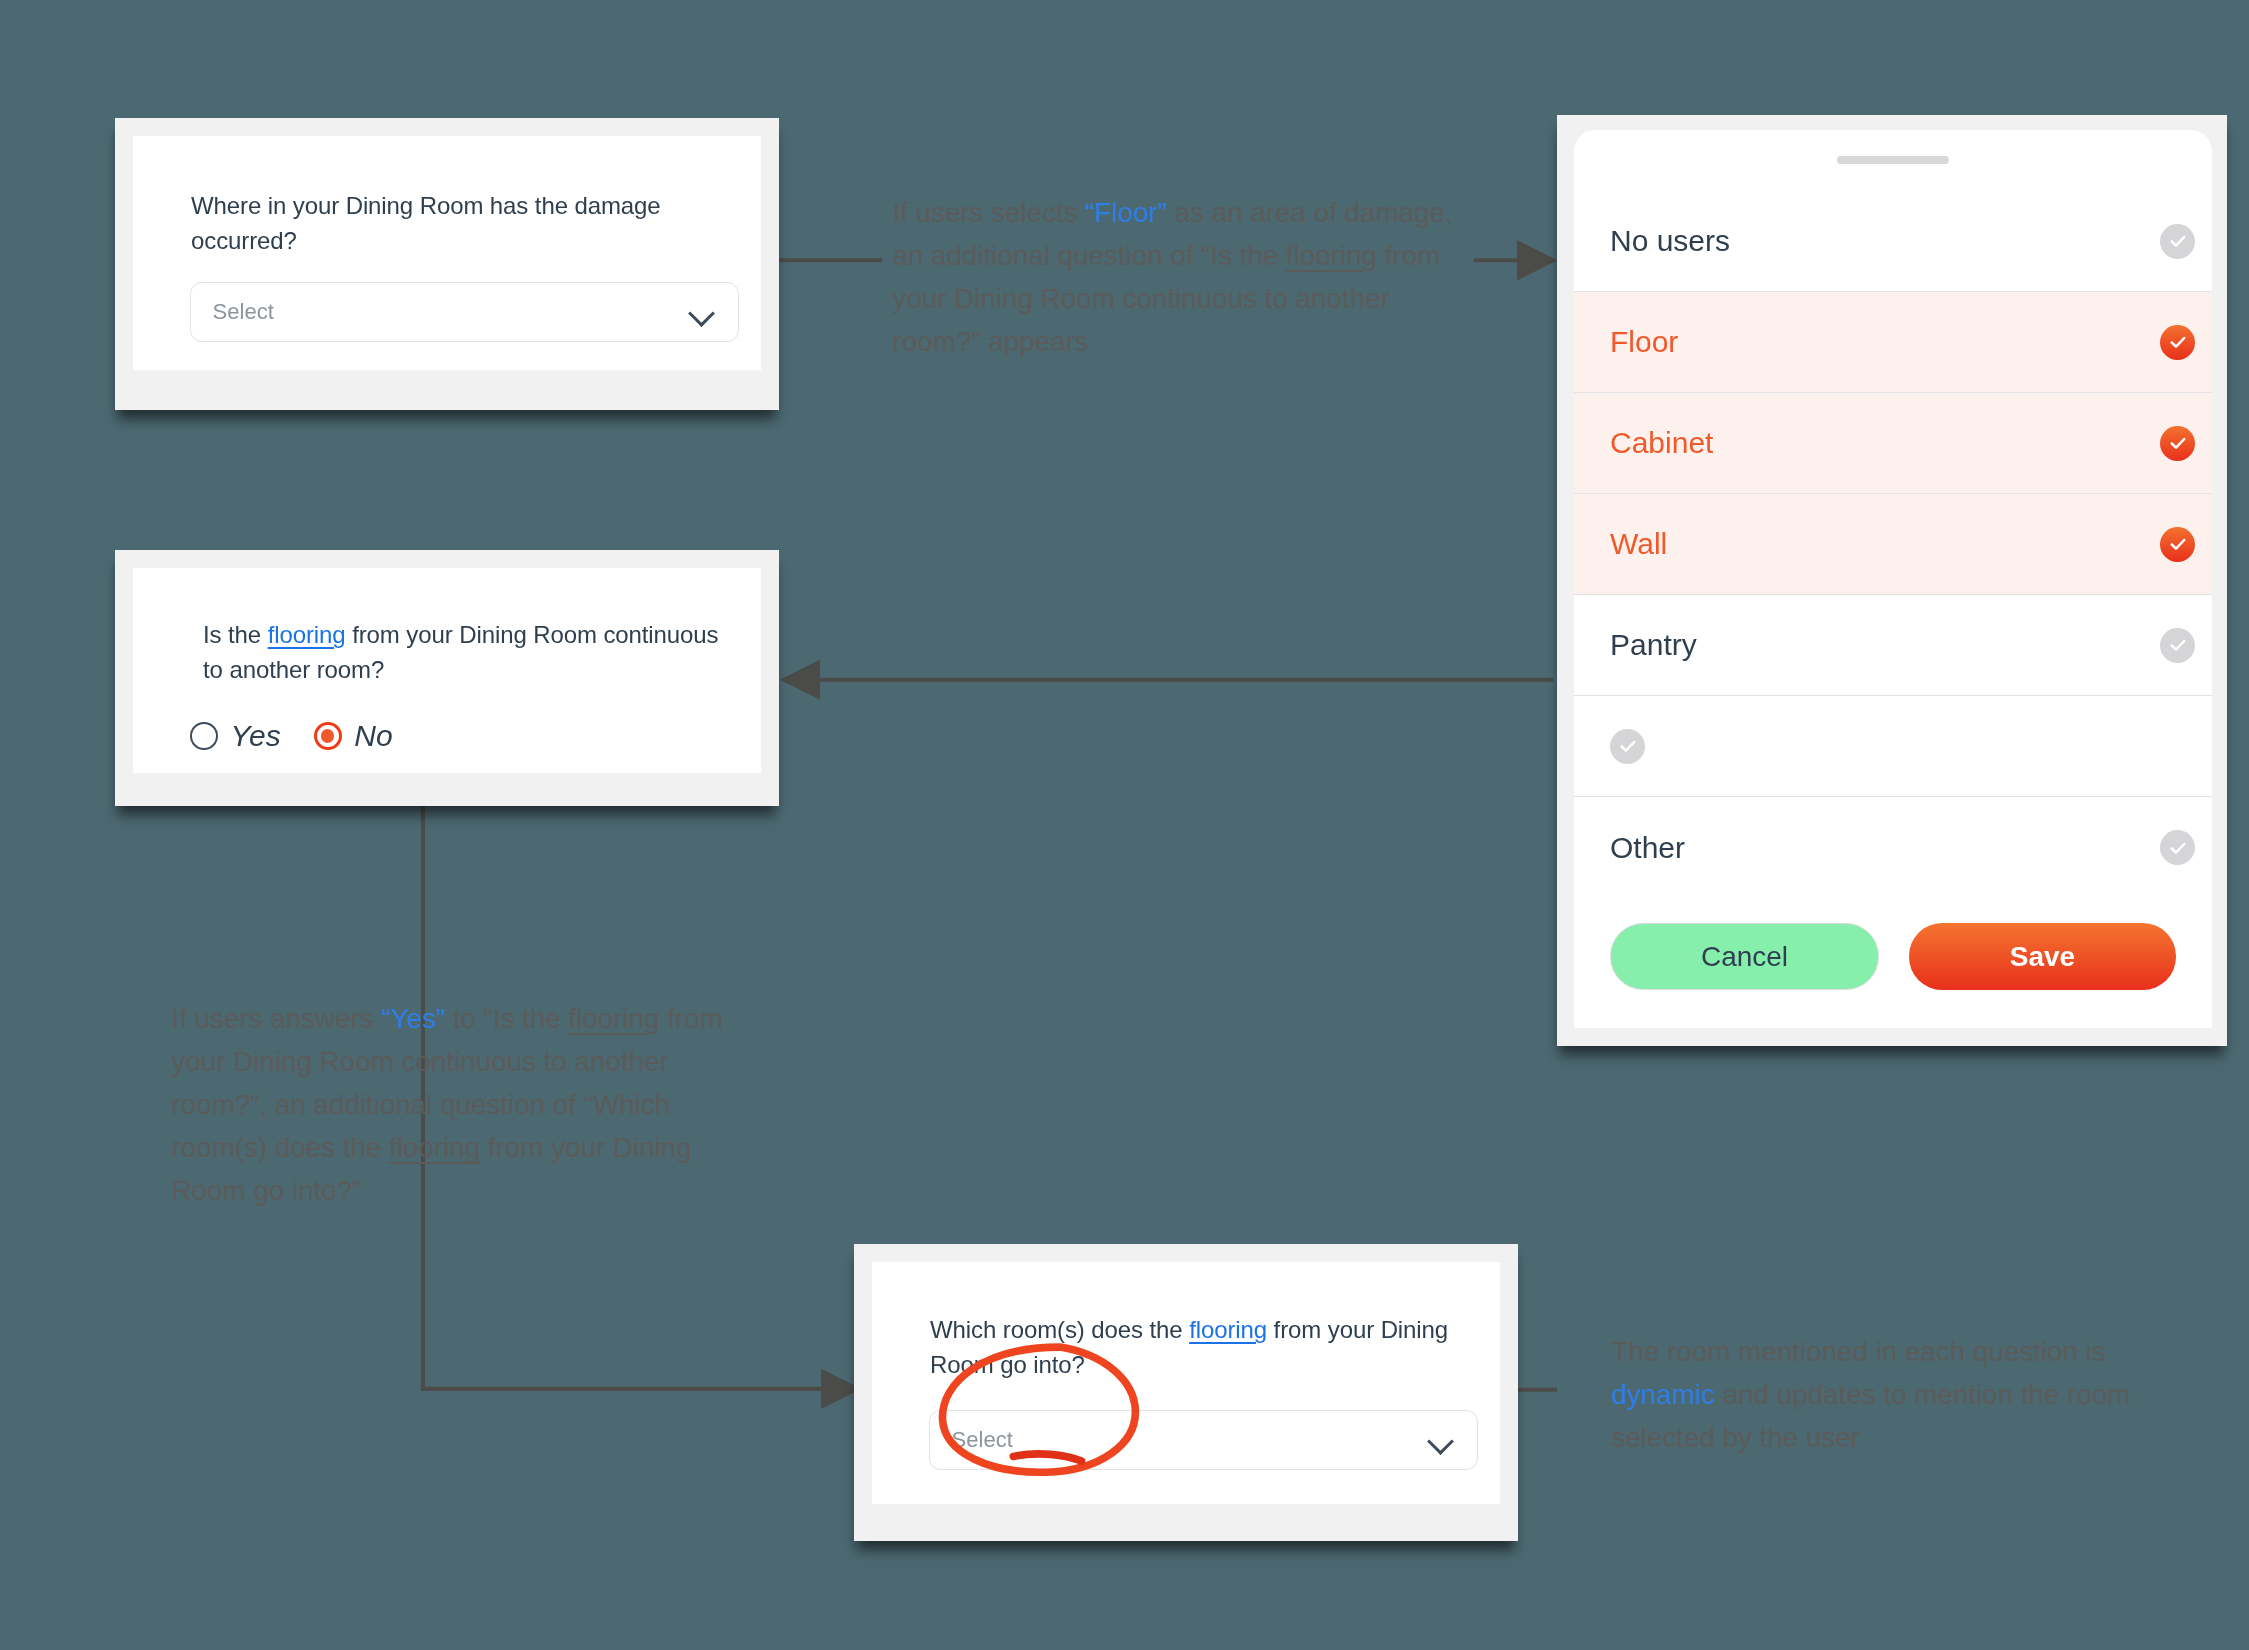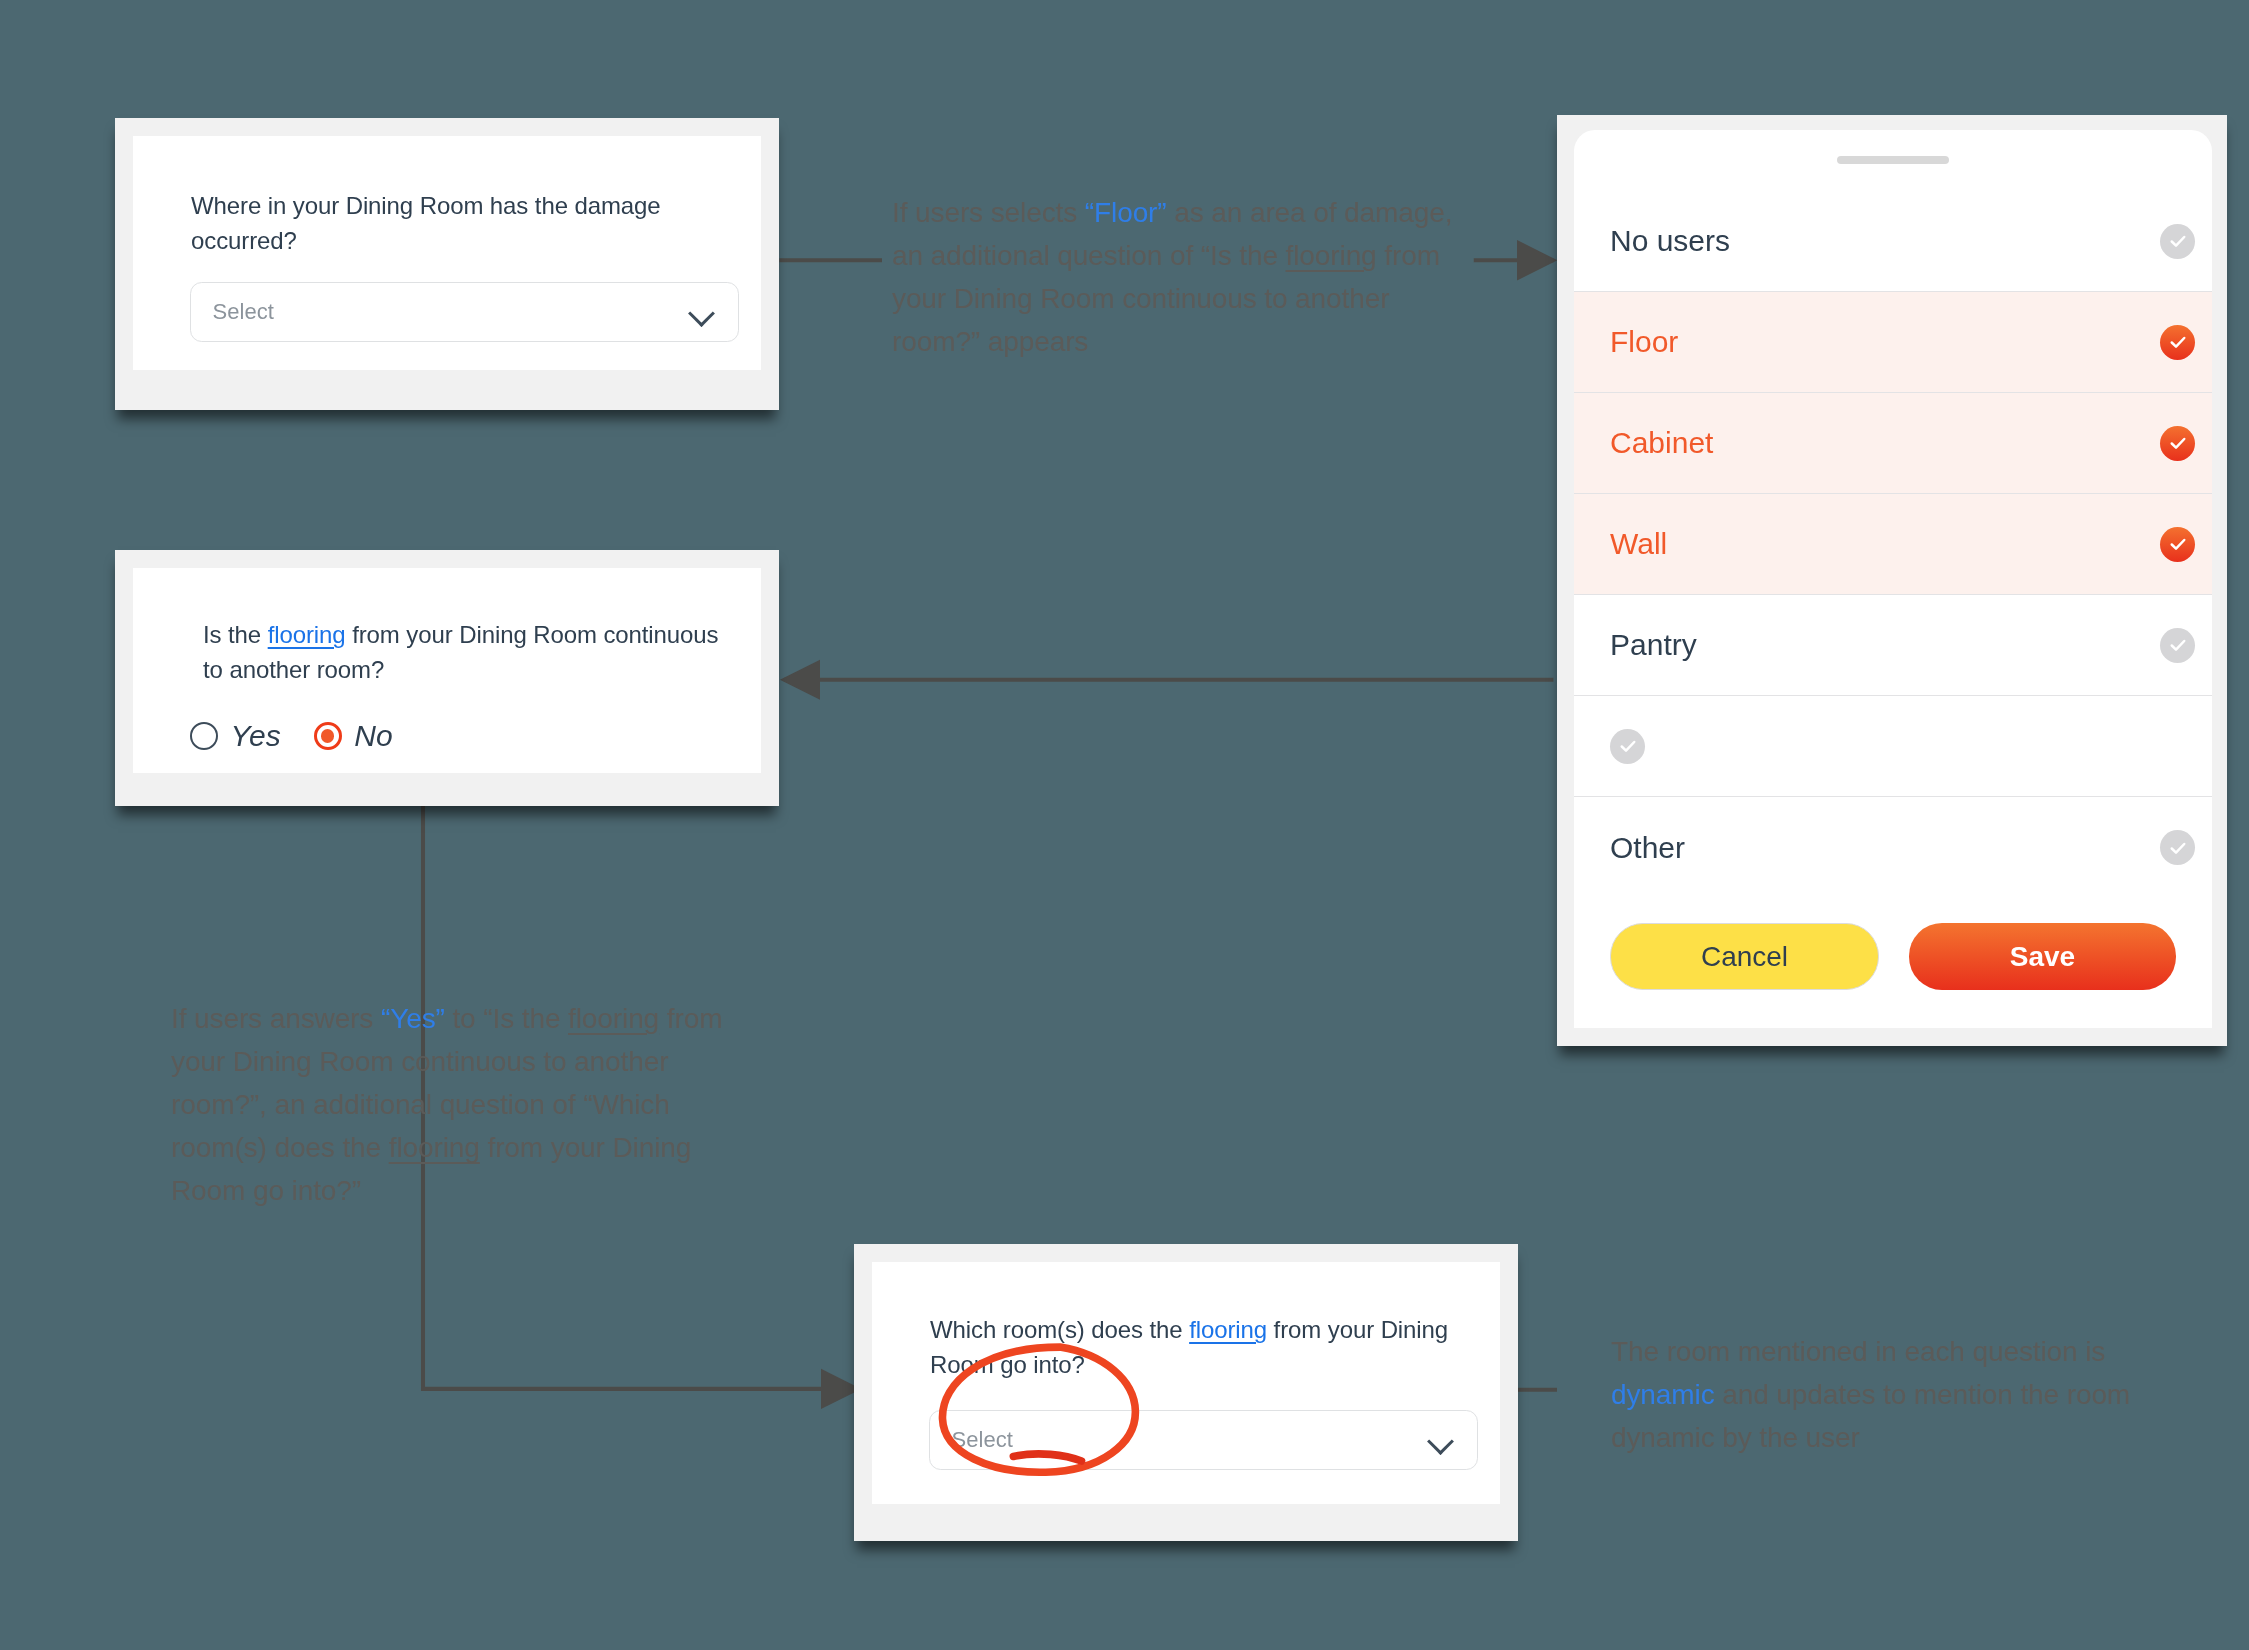--- a/index.html
+++ b/index.html
@@ -153,21 +153,21 @@
   .btn {
     height: 67px;
     border-radius: 33px;
     display: flex;
     align-items: center;
     justify-content: center;
     font-size: 28px;
     flex: 1;
   }
   .btn-cancel {
-    background: #fde047;
+    background: #86efac;
     border: 1.8px solid #dcdcde;
     color: #2f3f4f;
   }
   .btn-save {
     background: linear-gradient(180deg, #f4742f 0%, #e8301c 100%);
     color: #ffffff;
     font-weight: 600;
   }
 
   
@@ -340,17 +340,17 @@
 
   <div class="note" style="left:892px; top:191px; width:567px;">
     <span>If users selects </span><span class="hl">“Floor”</span><span> as an area of damage, an additional question of “Is the </span><span class="ul">flooring</span><span> from your Dining Room continuous to another room?” appears</span>
   </div>
 
   <div class="note" style="left:171px; top:997px; width:558px;">
     <span>If users answers </span><span class="hl">“Yes”</span><span> to “Is the </span><span class="ul">flooring</span><span> from your Dining Room continuous to another room?”, an additional question of “Which room(s) does the </span><span class="ul">flooring</span><span> from your Dining Room go into?”</span>
   </div>
 
   <div class="note" style="left:1611px; top:1330px; width:553px;">
-    <span>The room mentioned in each question is </span><span class="hl">dynamic</span><span> and updates to mention the room dynamic by the user</span>
+    <span>The room mentioned in each question is </span><span class="hl">dynamic</span><span> and updates to mention the room selected by the user</span>
   </div>
 
 </div>
 
 
 </body></html>

